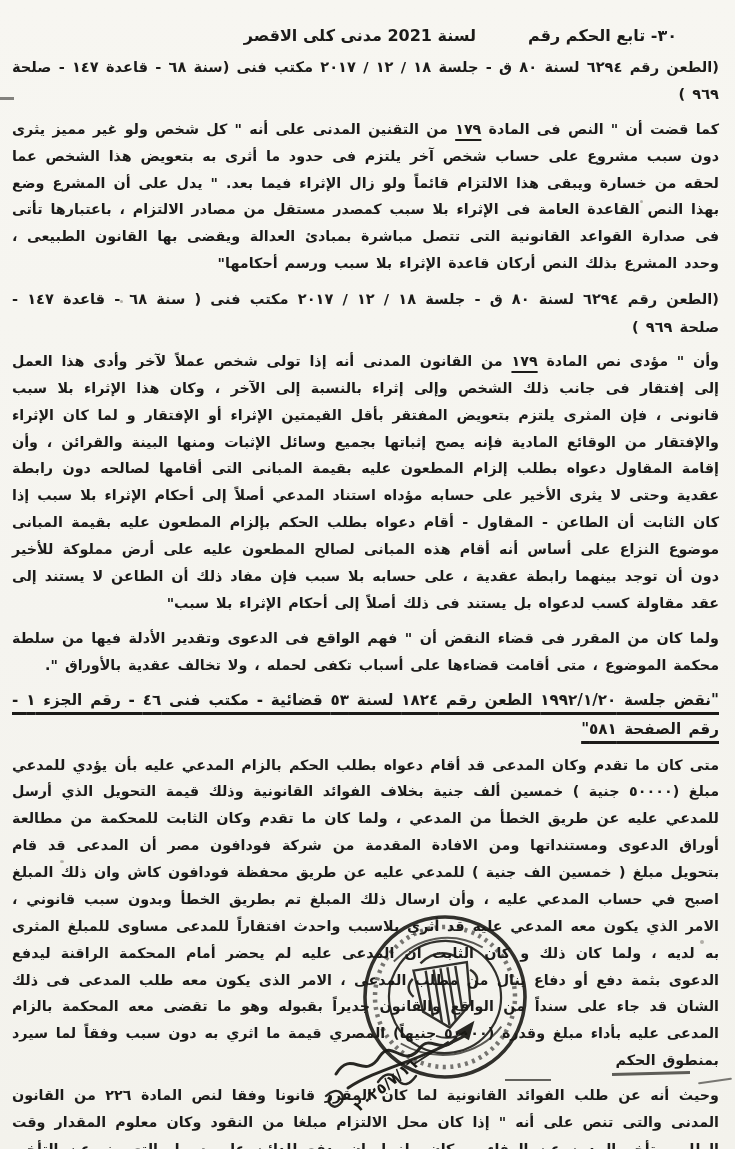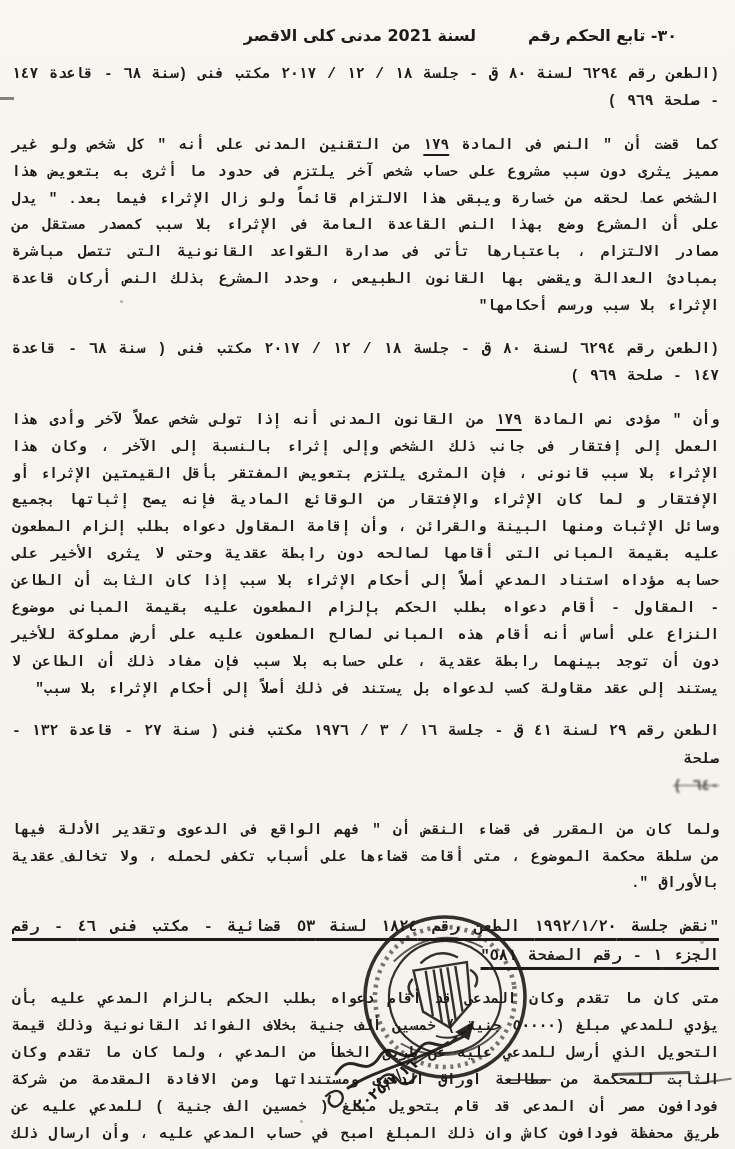--- a/index.html
+++ b/index.html
@@ -11,22 +11,22 @@
   .page{
     position:relative;width:735px;height:1149px;box-sizing:border-box;
     padding:26px 16px 0 12px;
     background:linear-gradient(180deg,#f7f6f1 0%,#f5f4ef 55%,#f3f2ec 100%);
     direction:rtl;color:#1c1b19;font-weight:bold;overflow:hidden;
   }
   .header{
     display:flex;gap:52px;justify-content:flex-start;
     padding-right:42px;font-size:16px;margin-bottom:8px;white-space:nowrap;
   }
-  p{margin:16px 0 4px;font-size:14.3px;line-height:1.88;
-    text-align:justify;text-align-last:right;word-spacing:2px;font-family:Liberation Mono, monospace;}
+  p{margin:8px 0 4px;font-size:14.3px;line-height:1.88;
+    text-align:justify;text-align-last:right;word-spacing:2px;}
   .cite{font-size:14.6px;}
   .u{text-decoration:underline;text-underline-offset:5px;text-decoration-thickness:2px;}
   .cite-heavy{
     font-size:15.2px;
     text-decoration:underline;text-underline-offset:7px;text-decoration-thickness:2.5px;
     margin-bottom:8px;
   }
   .smudge{
     display:block;text-align:right;padding-left:28px;
     filter:blur(1.2px);opacity:.8;text-decoration:line-through;
@@ -51,21 +51,20 @@
   </div>
 
   <p class="cite">(الطعن رقم ٦٢٩٤ لسنة ٨٠ ق - جلسة ١٨ / ١٢ / ٢٠١٧ مكتب فنى (سنة ٦٨ - قاعدة ١٤٧ - صلحة ٩٦٩ )</p>
 
   <p class="body-p"><span>كما قضت أن " النص فى المادة </span><span class="u">١٧٩</span><span> من التقنين المدنى على أنه " كل شخص ولو غير مميز يثرى دون سبب مشروع على حساب شخص آخر يلتزم فى حدود ما أثرى به بتعويض هذا الشخص عما لحقه من خسارة ويبقى هذا الالتزام قائماً ولو زال الإثراء فيما بعد. " يدل على أن المشرع وضع بهذا النص القاعدة العامة فى الإثراء بلا سبب كمصدر مستقل من مصادر الالتزام ، باعتبارها تأتى فى صدارة القواعد القانونية التى تتصل مباشرة بمبادئ العدالة ويقضى بها القانون الطبيعى ، وحدد المشرع بذلك النص أركان قاعدة الإثراء بلا سبب ورسم أحكامها"</span></p>
 
   <p class="cite">(الطعن رقم ٦٢٩٤ لسنة ٨٠ ق - جلسة ١٨ / ١٢ / ٢٠١٧ مكتب فنى ( سنة ٦٨ - قاعدة ١٤٧ - صلحة ٩٦٩ )</p>
 
   <p class="body-p"><span>وأن " مؤدى نص المادة </span><span class="u">١٧٩</span><span> من القانون المدنى أنه إذا تولى شخص عملاً لآخر وأدى هذا العمل إلى إفتقار فى جانب ذلك الشخص وإلى إثراء بالنسبة إلى الآخر ، وكان هذا الإثراء بلا سبب قانونى ، فإن المثرى يلتزم بتعويض المفتقر بأقل القيمتين الإثراء أو الإفتقار و لما كان الإثراء والإفتقار من الوقائع المادية فإنه يصح إثباتها بجميع وسائل الإثبات ومنها البينة والقرائن ، وأن إقامة المقاول دعواه بطلب إلزام المطعون عليه بقيمة المبانى التى أقامها لصالحه دون رابطة عقدية وحتى لا يثرى الأخير على حسابه مؤداه استناد المدعي أصلاً إلى أحكام الإثراء بلا سبب إذا كان الثابت أن الطاعن - المقاول - أقام دعواه بطلب الحكم بإلزام المطعون عليه بقيمة المبانى موضوع النزاع على أساس أنه أقام هذه المبانى لصالح المطعون عليه على أرض مملوكة للأخير دون أن توجد بينهما رابطة عقدية ، على حسابه بلا سبب فإن مفاد ذلك أن الطاعن لا يستند إلى عقد مقاولة كسب لدعواه بل يستند فى ذلك أصلاً إلى أحكام الإثراء بلا سبب"</span></p>
 
-  <p class="cite"><span>الطعن رقم ٢٩ لسنة ٤١ ق - جلسة ١٦ / ٣ / ١٩٧٦ مكتب فنى ( سنة ٢٧ - قاعدة ١٣٢ - صلحة</span><span class="smudge">٦٤٠ )</span></p>
 
   <p class="body-p">ولما كان من المقرر فى قضاء النقض أن " فهم الواقع فى الدعوى وتقدير الأدلة فيها من سلطة محكمة الموضوع ، متى أقامت قضاءها على أسباب تكفى لحمله ، ولا تخالف عقدية بالأوراق ".</p>
 
   <p class="cite-heavy">"نقض جلسة ١٩٩٢/١/٢٠ الطعن رقم ١٨٢٤ لسنة ٥٣ قضائية - مكتب فنى ٤٦ - رقم الجزء ١ - رقم الصفحة ٥٨١"</p>
 
   <p class="body-p">متى كان ما تقدم وكان المدعى قد أقام دعواه بطلب الحكم بالزام المدعي عليه بأن يؤدي للمدعي مبلغ (٥٠٠٠٠ جنية ) خمسين ألف جنية بخلاف الفوائد القانونية وذلك قيمة التحويل الذي أرسل للمدعي عليه عن طريق الخطأ من المدعي ، ولما كان ما تقدم وكان الثابت للمحكمة من مطالعة أوراق الدعوى ومستنداتها ومن الافادة المقدمة من شركة فودافون مصر أن المدعى قد قام بتحويل مبلغ ( خمسين الف جنية ) للمدعي عليه عن طريق محفظة فودافون كاش وان ذلك المبلغ اصبح في حساب المدعي عليه ، وأن ارسال ذلك المبلغ تم بطريق الخطأ وبدون سبب قانوني ، الامر الذي يكون معه المدعي عليه قد أثري بلاسبب واحدث افتقاراً للمدعى مساوى للمبلغ المثرى به لديه ، ولما كان ذلك و كان الثابت ان المدعى عليه لم يحضر أمام المحكمة الراقنة ليدفع الدعوى بثمة دفع أو دفاع ينال من مطلب المدعى ، الامر الذى يكون معه طلب المدعى فى ذلك الشان قد جاء على سنداً من الواقع والقانون جديراً بقبوله وهو ما تقضى معه المحكمة بالزام المدعى عليه بأداء مبلغ وقدره (٥٠٠٠٠ جنيهاً) المصري قيمة ما اثري به دون سبب وفقاً لما سيرد بمنطوق الحكم</p>
 
   <p class="body-p">وحيث أنه عن طلب الفوائد القانونية لما كان المقرر قانونا وفقا لنص المادة ٢٢٦ من القانون المدنى والتى تنص على أنه " إذا كان محل الالتزام مبلغا من النقود وكان معلوم المقدار وقت الطلب وتأخر المدين عن الوفاء به كان ملزما بان يدفع للدائن على سبيل التعويض عن التأخير فوائد قدرها ٤% في</p>
 
   <span class="stamp">

